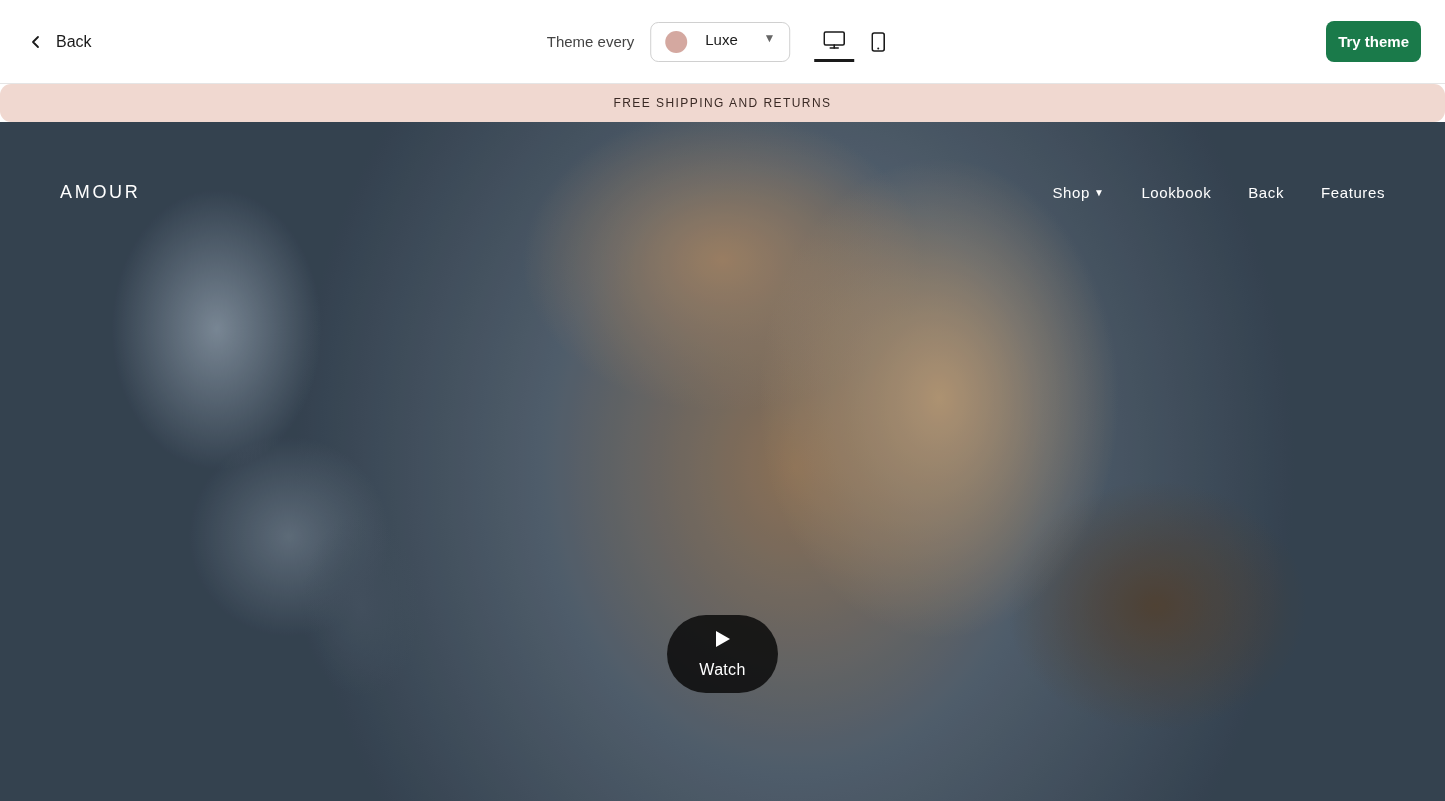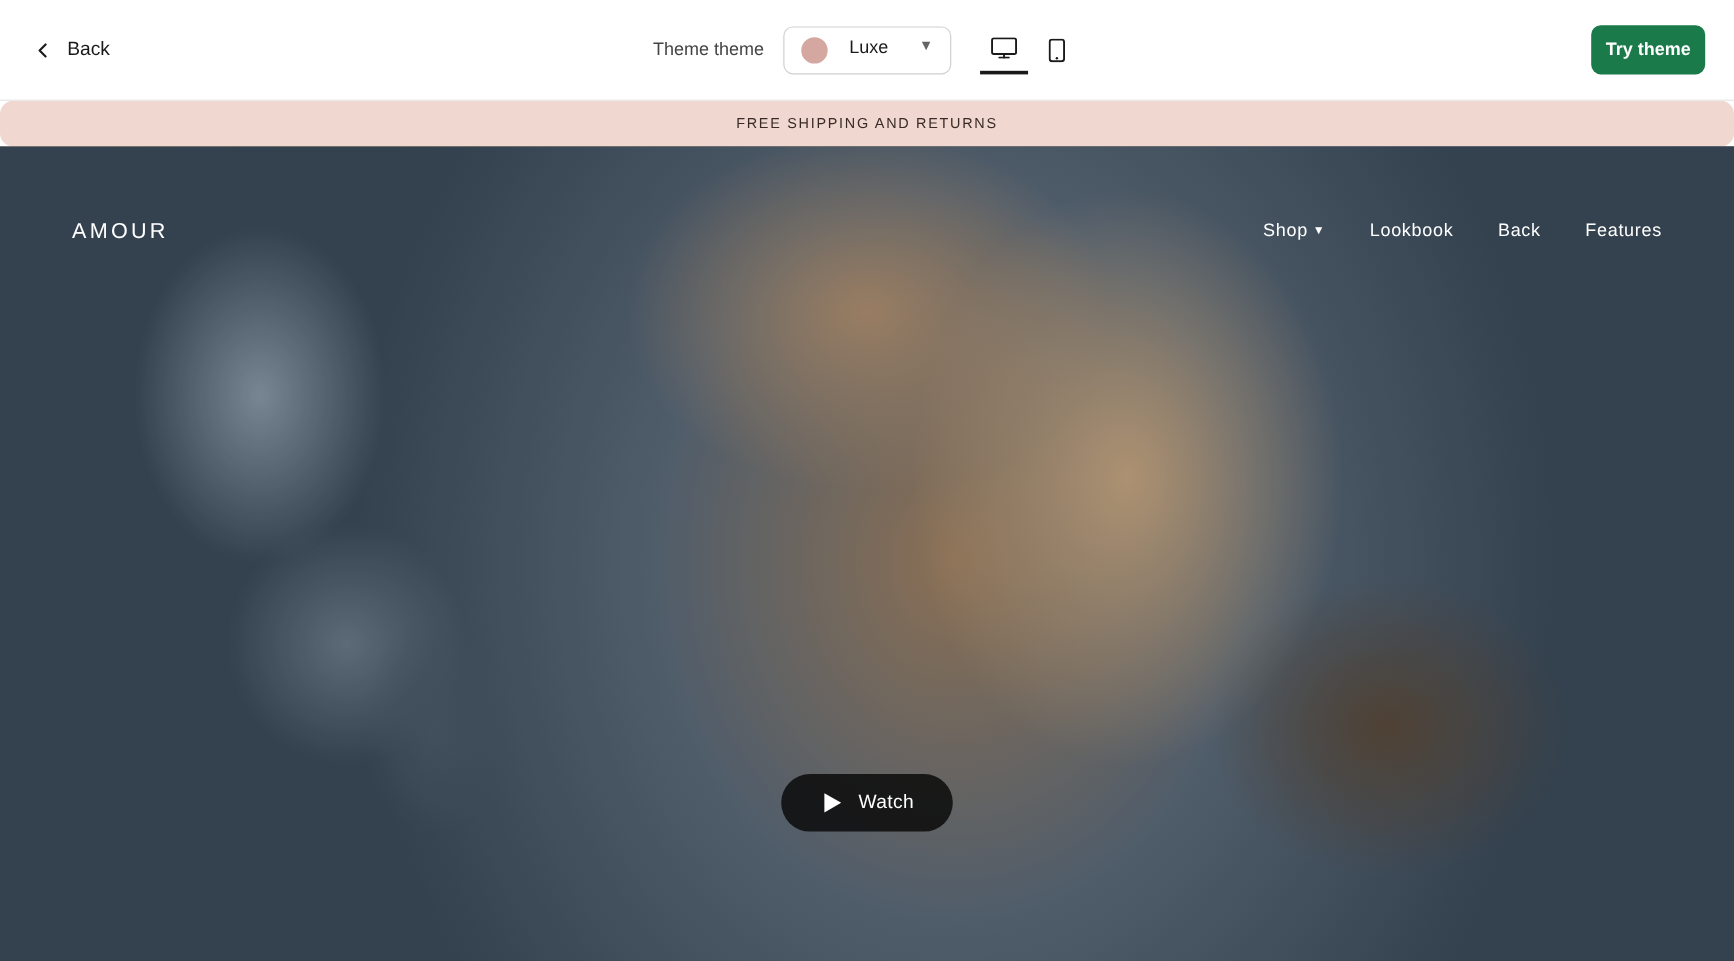--- a/index.html
+++ b/index.html
@@ -241,20 +241,21 @@
       gap: 12px;
       background: rgba(10, 10, 10, 0.85);
       color: #ffffff;
       border: none;
       border-radius: 50px;
       padding: 14px 32px;
       font-size: 16px;
       font-weight: 400;
       cursor: pointer;
       letter-spacing: 0.02em;
+      flex-direction: column;
     }
     .play-icon {
       width: 20px;
       height: 20px;
       display: flex;
       align-items: center;
       justify-content: center;
     }
     .play-triangle {
       width: 0;
@@ -272,21 +273,21 @@
   <div class="toolbar-left">
     <div class="back-arrow">
       <svg width="16" height="16" viewBox="0 0 16 16" fill="none">
         <path d="M10 3L5 8L10 13" stroke="#1a1a1a" stroke-width="1.8" stroke-linecap="round" stroke-linejoin="round"></path>
       </svg>
     </div>
     <span class="back-label">Back</span>
   </div>
 
   <div class="toolbar-center">
-    <span class="theme-styles-label">Theme theme</span>
+    <span class="theme-styles-label">Theme every</span>
     <div class="theme-dropdown">
       <div class="theme-dot"></div>
       <span class="theme-name">Luxe</span>
       <span class="chevron-icon">▼</span>
     </div>
     <div class="device-icons">
       <div class="device-btn active">
         <svg width="22" height="18" viewBox="0 0 22 18" fill="none">
           <rect x="1" y="1" width="20" height="13" rx="1.5" stroke="#1a1a1a" stroke-width="1.6"></rect>
           <path d="M7 17H15" stroke="#1a1a1a" stroke-width="1.6" stroke-linecap="round"></path>

